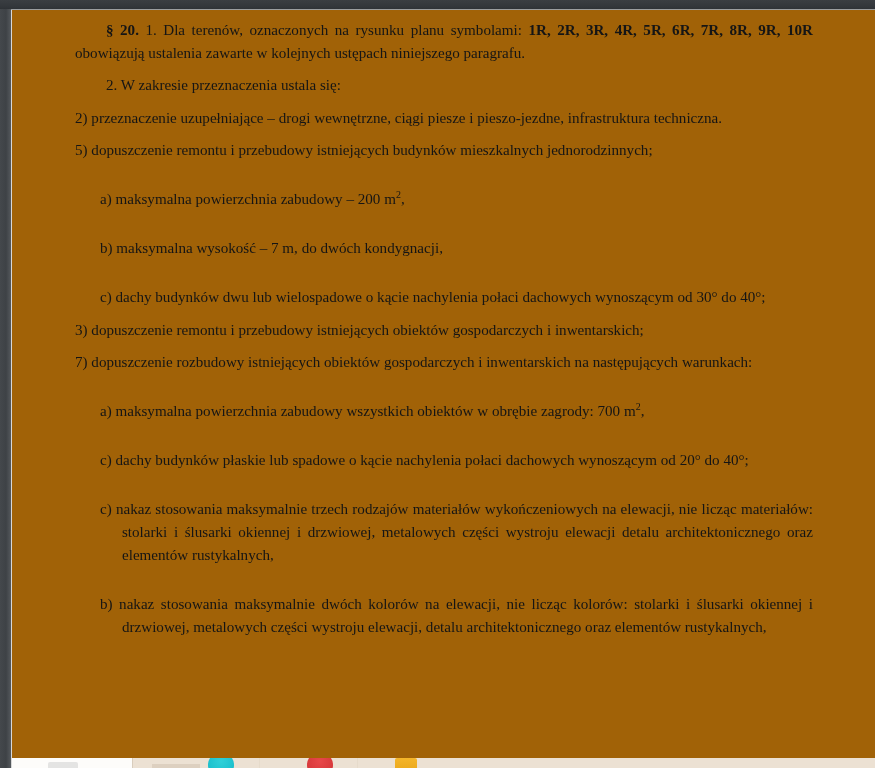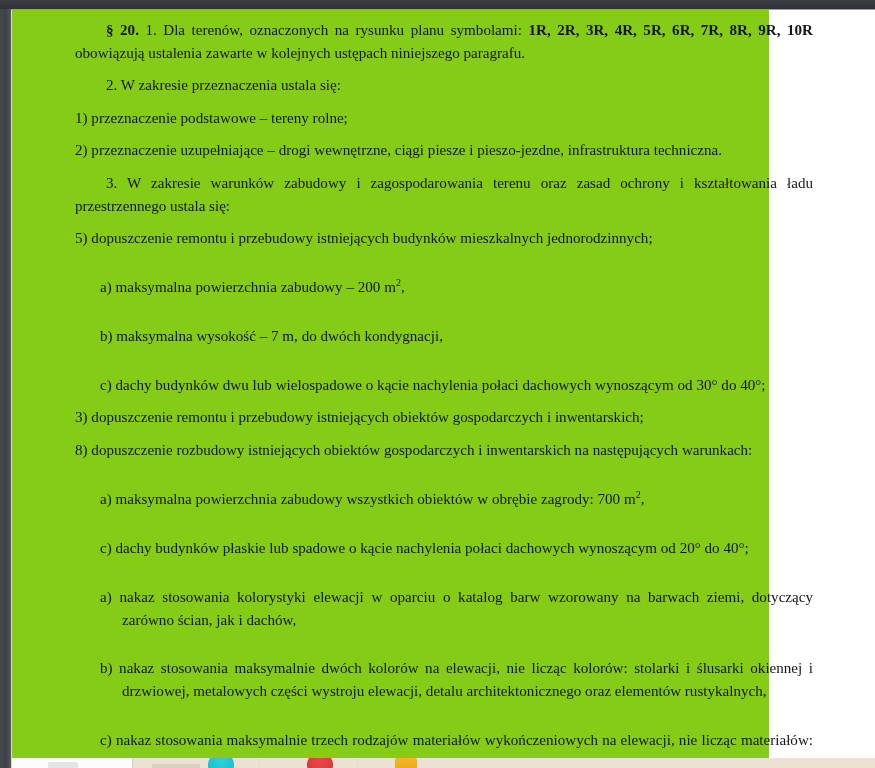--- a/index.html
+++ b/index.html
@@ -49,23 +49,23 @@
     left: 11px; top: 10px;
     width: 1px;
     height: 758px;
     background: #d8d8d8;
   }
 
   
   #page {
     position: absolute;
     left: 12px; top: 10px;
-    width: 757px;
+    width: 863px;
     height: 748px;
-    background: #84cc16;
+    background: #a16207;
   }
 
   #doc {
     position: absolute;
     left: 63px;
     top: 9px;
     width: 738px;
     color: #151515;
     font-size: 15.1px;
     line-height: 1.52;
@@ -174,34 +174,31 @@
 
   <div id="top-bar"></div>
   <div id="top-bar-hairline"></div>
   <div id="left-rail"></div>
   <div id="left-rail-edge"></div>
 
   <div id="page">
     <div id="doc">
         <div class="para lvl0 last-line-left"><b>§ 20.</b><span> 1. Dla terenów, oznaczonych na rysunku planu symbolami: </span><b>1R, 2R, 3R, 4R, 5R, 6R, 7R, 8R, 9R, 10R</b><span> obowiązują ustalenia zawarte w kolejnych ustępach niniejszego paragrafu.</span></div>
         <div class="para lvl0 last-line-left">2. W zakresie przeznaczenia ustala się:</div>
-        <div class="para lvl1 last-line-left">1) przeznaczenie podstawowe – tereny rolne;</div>
         <div class="para lvl1 last-line-left">2) przeznaczenie uzupełniające – drogi wewnętrzne, ciągi piesze i pieszo-jezdne, infrastruktura techniczna.</div>
-        <div class="para lvl0 last-line-left">3. W zakresie warunków zabudowy i zagospodarowania terenu oraz zasad ochrony i kształtowania ładu przestrzennego ustala się:</div>
         <div class="para lvl1 last-line-left">5) dopuszczenie remontu i przebudowy istniejących budynków mieszkalnych jednorodzinnych;</div>
         <div class="para lvl2 last-line-left">a) maksymalna powierzchnia zabudowy – 200 m<sup>2</sup>,</div>
         <div class="para lvl2 last-line-left">b) maksymalna wysokość – 7 m, do dwóch kondygnacji,</div>
         <div class="para lvl2 last-line-left">c) dachy budynków dwu lub wielospadowe o kącie nachylenia połaci dachowych wynoszącym od 30° do 40°;</div>
         <div class="para lvl1 last-line-left">3) dopuszczenie remontu i przebudowy istniejących obiektów gospodarczych i inwentarskich;</div>
-        <div class="para lvl1 last-line-left">8) dopuszczenie rozbudowy istniejących obiektów gospodarczych i inwentarskich na następujących warunkach:</div>
+        <div class="para lvl1 last-line-left">7) dopuszczenie rozbudowy istniejących obiektów gospodarczych i inwentarskich na następujących warunkach:</div>
         <div class="para lvl2 last-line-left">a) maksymalna powierzchnia zabudowy wszystkich obiektów w obrębie zagrody: 700 m<sup>2</sup>,</div>
         <div class="para lvl2 last-line-left">c) dachy budynków płaskie lub spadowe o kącie nachylenia połaci dachowych wynoszącym od 20° do 40°;</div>
-        <div class="para lvl2 last-line-left">a) nakaz stosowania kolorystyki elewacji w oparciu o katalog barw wzorowany na barwach ziemi, dotyczący zarówno ścian, jak i dachów,</div>
+        <div class="para lvl2 last-line-left">c) nakaz stosowania maksymalnie trzech rodzajów materiałów wykończeniowych na elewacji, nie licząc materiałów: stolarki i ślusarki okiennej i drzwiowej, metalowych części wystroju elewacji detalu architektonicznego oraz elementów rustykalnych,</div>
         <div class="para lvl2 last-line-left">b) nakaz stosowania maksymalnie dwóch kolorów na elewacji, nie licząc kolorów: stolarki i ślusarki okiennej i drzwiowej, metalowych części wystroju elewacji, detalu architektonicznego oraz elementów rustykalnych,</div>
-        <div class="para lvl2 last-line-left">c) nakaz stosowania maksymalnie trzech rodzajów materiałów wykończeniowych na elewacji, nie licząc materiałów: stolarki i ślusarki okiennej i drzwiowej, metalowych części wystroju elewacji detalu architektonicznego oraz elementów rustykalnych,</div>
       </div>
   </div>
 
   <div id="taskbar">
     <div id="taskbar-start"></div>
     <div id="tb-grey-blob"></div>
     <div id="taskbar-sep-a"></div>
     <div id="tb-faint-text"></div>
     <div id="tb-cell-1"></div>
     <div id="tb-cell-2"></div>

